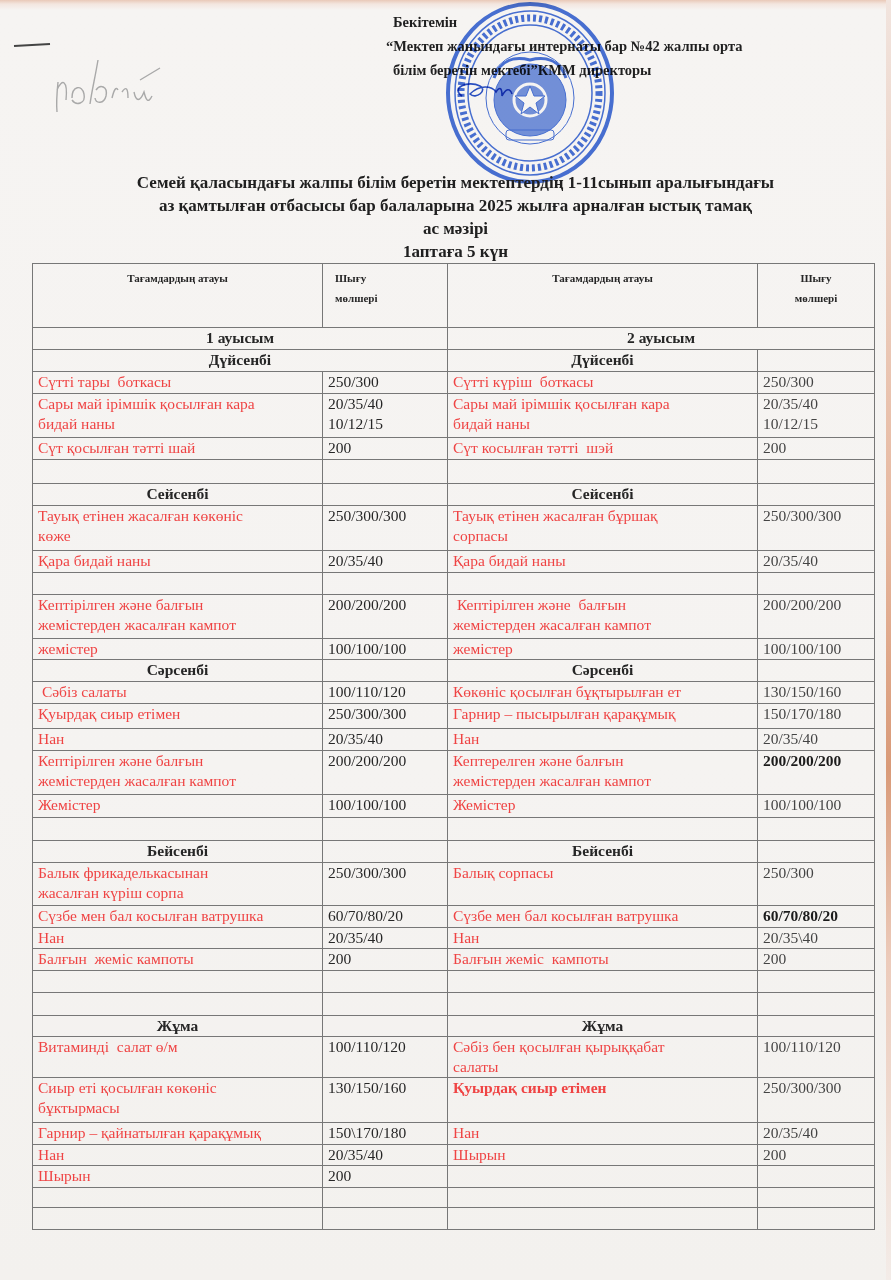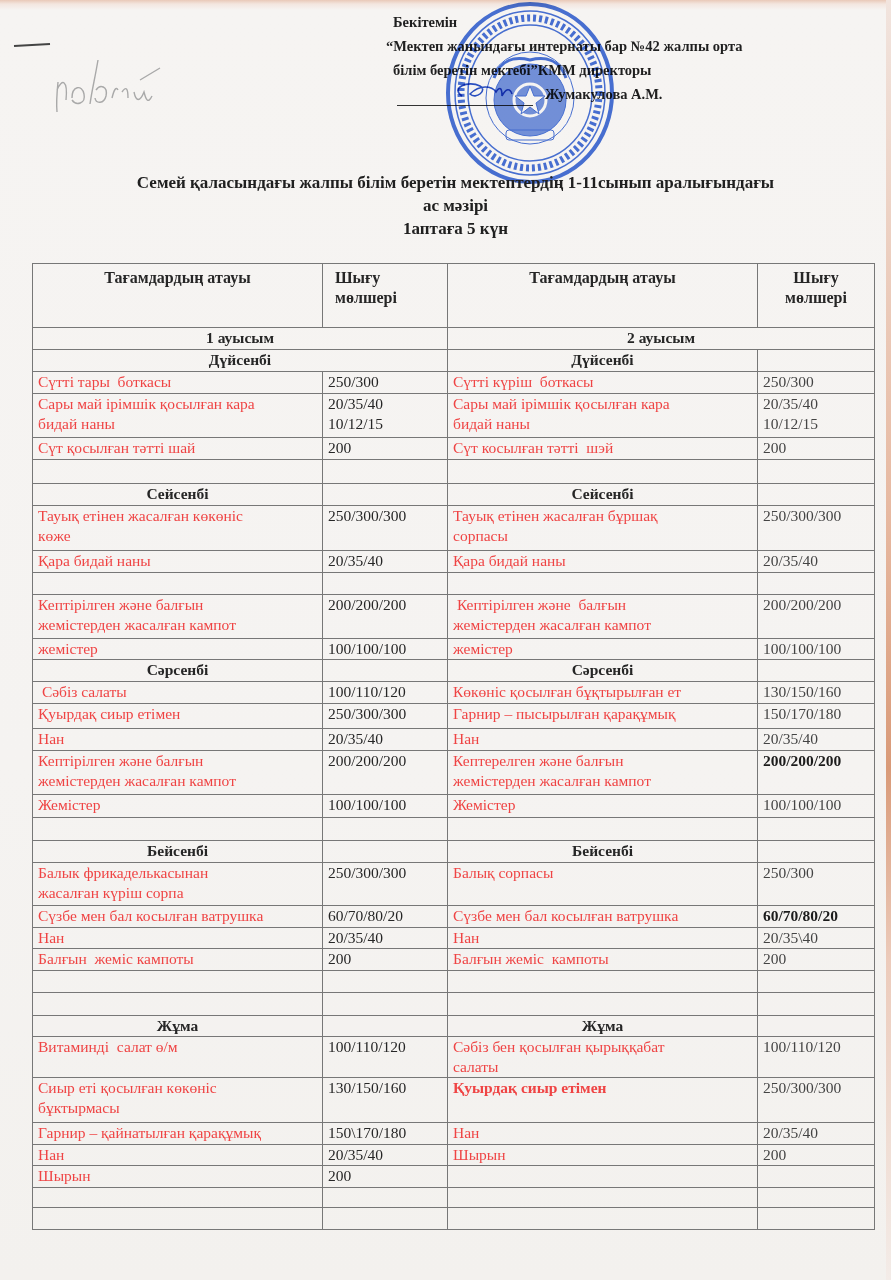--- a/index.html
+++ b/index.html
@@ -17,21 +17,21 @@
   .sig-line { display:inline-block; width:136px; border-bottom:1.3px solid #333; height:14px; margin-right:12px; }
   .stamp { position:absolute; left:440px; top:0; width:180px; height:186px; mix-blend-mode:multiply; opacity:.88; }
   .signature { position:absolute; left:440px; top:78px; width:110px; height:26px; }
   .handwriting { position:absolute; left:0; top:20px; width:190px; height:110px; }
   .title { position:absolute; left:0; width:891px; top:171px; text-align:center; font-weight:bold; font-size:17px; line-height:23px; color:#202020; }
   .title div { padding-left:20px; }
   table.menu { position:absolute; left:32px; top:263px; border-collapse:collapse; table-layout:fixed; width:842px; font-size:15.5px; }
   table.menu td { border:1px solid #777; padding:0 5px; vertical-align:top; line-height:20px; white-space:pre-wrap; overflow:hidden; }
   table.menu col.c1 { width:290px; } table.menu col.c2 { width:125px; }
   table.menu col.c3 { width:310px; } table.menu col.c4 { width:117px; }
-  td.hdr { font-weight:bold; font-size:16px; text-align:center; padding-top:4px !important; }
+  td.hdr { font-weight:bold; font-size:11px; text-align:center; padding-top:4px !important; }
   td.hdr.val { text-align:left; padding-left:12px !important; }
   td.hdr.val.r { text-align:center; padding-left:5px !important; }
   td.shift, td.day { font-weight:bold; text-align:center; }
   td.rval { color:#444; }
   td.b { font-weight:bold; color:#1c1c1c; }
   td.name { color:#ef4444; }
 </style>
 </head>
 <body>
 
@@ -39,24 +39,20 @@
 
 <svg class="handwriting" viewBox="0 0 190 110">
   <path d="M14 26 L50 24" stroke="#444" stroke-width="2" fill="none"></path>
   <path d="M58 62 C57 72 56 82 57 92 M57 70 C62 58 68 60 66 80 M72 78 C72 66 82 64 84 74 C86 84 76 86 72 80 M90 84 C92 70 95 58 98 40 M96 70 C100 64 108 66 106 76 C104 84 96 84 95 78 M112 78 C114 70 116 66 118 70 M122 72 C126 66 128 68 128 78 M134 72 C136 82 140 82 144 72 C146 80 148 84 152 76 M140 60 L160 48" stroke="#a9a9a9" stroke-width="1.4" fill="none"></path>
 </svg>
 
 <div class="approval">
   <div style="padding-left:7px">Бекітемін</div>
   <div>“Мектеп жанындағы интернаты бар №42 жалпы орта</div>
   <div class="indent">білім беретін мектебі”КММ директоры</div>
-  <div class="sig-row">
-    <span class="sig-line"></span>
-    <span>Жумакулова А.М.</span>
-  </div>
 </div>
 
 <svg class="signature" viewBox="0 0 110 26">
   <path d="M22 18 C10 10 28 2 40 8 C48 12 36 22 30 16 C40 6 52 8 56 14 C60 8 62 10 62 18 C66 10 70 10 72 16" stroke="#2a4fbf" stroke-width="1.6" fill="none"></path>
 </svg>
 
 <svg class="stamp" viewBox="0 0 180 186">
   <g id="stamp-g" fill="none" stroke="#2f5fd6">
     <ellipse cx="90" cy="93" rx="82" ry="89" stroke-width="4"></ellipse>
     <ellipse cx="90" cy="93" rx="75" ry="82" stroke-width="1.5"></ellipse>
@@ -66,20 +62,21 @@
     <circle cx="90" cy="100" r="36" id="emblem-core" fill="#2f5fd6" fill-opacity="0.75"></circle>
     <circle cx="90" cy="100" r="16" stroke-width="3" id="emblem-ring" stroke="#ffffff"></circle>
     <path id="emblem-star" d="M90 86 L94 96 L105 96 L96 103 L99 114 L90 107 L81 114 L84 103 L75 96 L86 96 Z" fill="#ffffff"></path>
     <path d="M54 78 C60 60 74 56 90 60 C106 56 120 60 126 78" stroke-width="3"></path>
     <rect x="66" y="130" width="48" height="10" rx="3"></rect>
   </g>
 </svg>
 
 <div class="title">
   <div>Семей қаласындағы жалпы білім беретін мектептердің 1-11сынып аралығындағы</div>
+  <div>аз қамтылған отбасысы бар балаларына 2025 жылға  арналған ыстық тамақ</div>
   <div>ас мәзірі</div>
   <div>1аптаға 5 күн</div>
 </div>
 
 <table class="menu">
   <colgroup>
       <col class="c1">
       <col class="c2">
       <col class="c3">
       <col class="c4">

